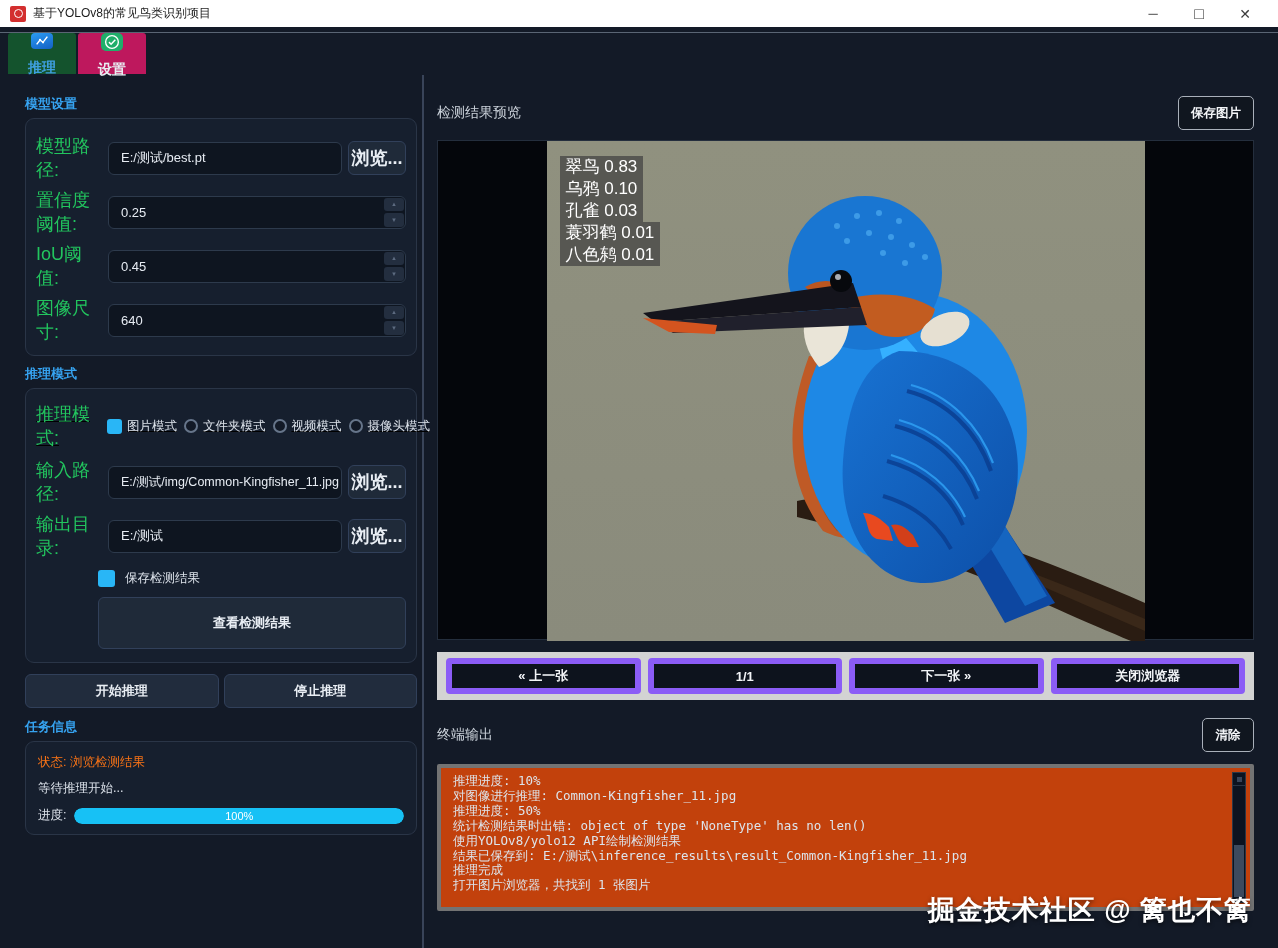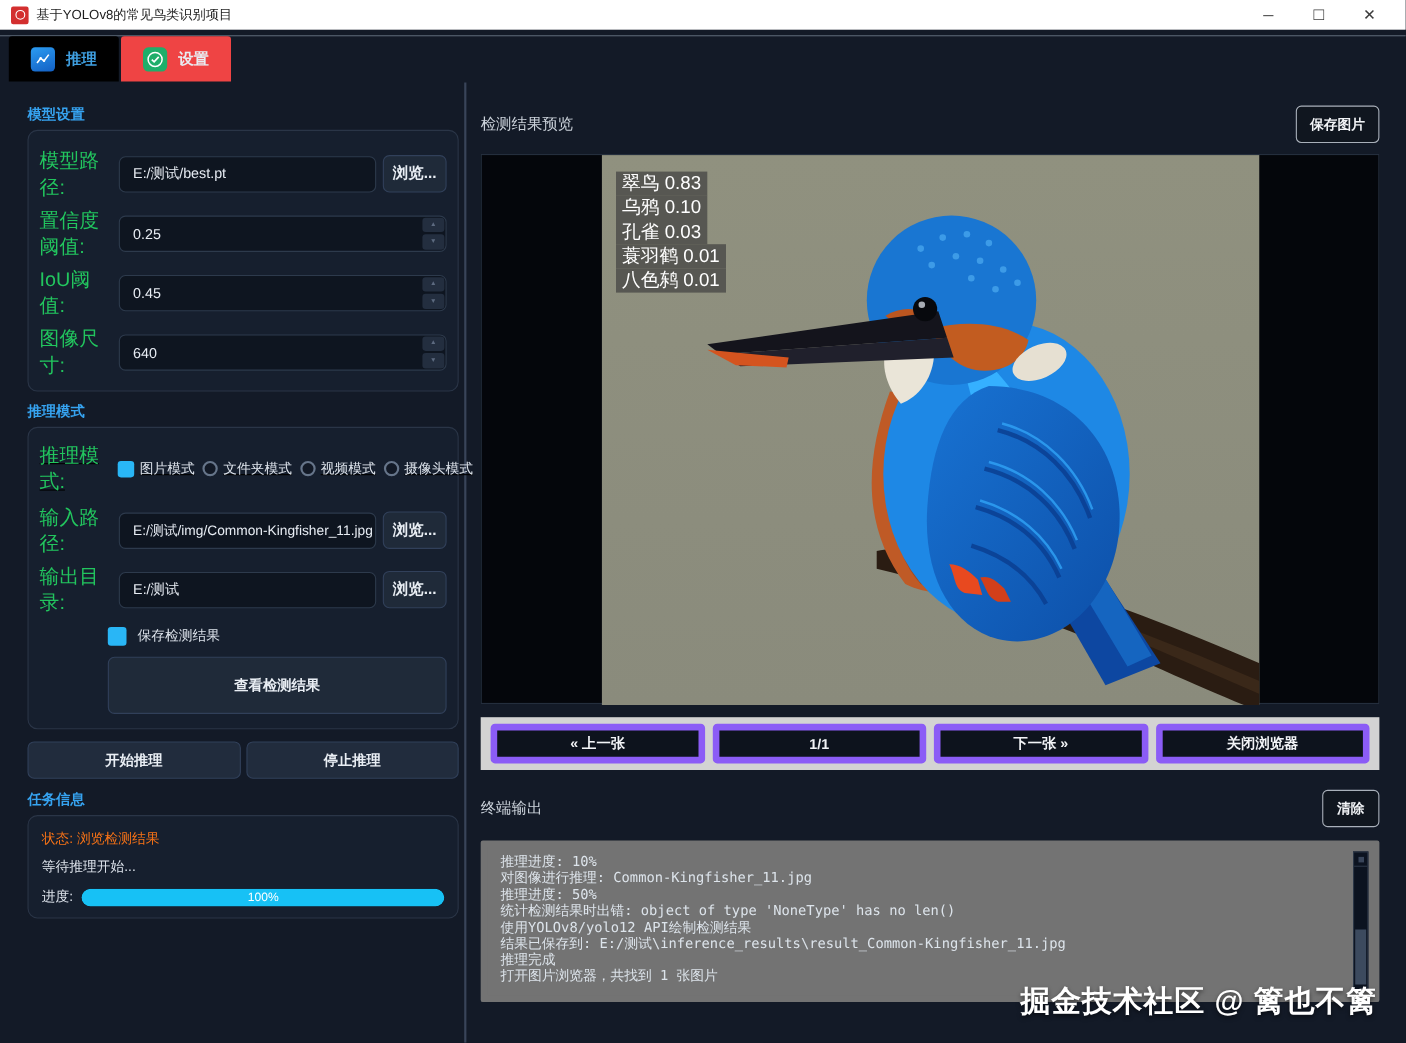--- a/index.html
+++ b/index.html
@@ -16,43 +16,43 @@
   .win-controls { margin-left:auto; display:flex; align-items:center; gap:0; }
   .win-btn { width:46px; height:27px; display:flex; align-items:center; justify-content:center;
              font-size:13px; color:#3c3c3c; }
 
   
   .app { position:absolute; top:27px; left:0; right:0; bottom:0; background:#131a27; }
   .tab-topline { position:absolute; top:5px; left:0; right:0; height:1px; background:#5a6574; }
   .tabbar { position:absolute; top:6px; left:8px; display:flex; gap:2px; z-index:5; }
   .tab { height:41px; padding:0 20px; display:flex; align-items:center; gap:10px;
          font-size:14px; font-weight:bold; border-radius:3px 3px 0 0; }
-  .tab.active { background:#000000; color:#3f9fe0; }
-  .tab.inactive { background:#ef4444; color:#e8ecf1; }
+  .tab.active { background:#14532d; color:#3f9fe0;flex-direction:column; }
+  .tab.inactive { background:#be185d; color:#e8ecf1;flex-direction:column; }
   .tab-ico-blue { width:22px; height:22px; border-radius:4px;
                   background:linear-gradient(160deg,#2b9cf2,#1360c4); display:flex; align-items:center; justify-content:center; }
   .tab-ico-green { width:22px; height:22px; border-radius:5px; background:#1fae6a;
                    display:flex; align-items:center; justify-content:center; }
 
   
   .left-panel { position:absolute; top:48px; left:0; bottom:0; width:424px;
                 border-right:2px solid #394459; padding:13px 6px 0 25px; }
   .sec-header { font-size:13px; font-weight:bold; color:#36a3f0; margin:7px 0 5px 0; }
   .panel-box { width:392px; border:1px solid #2a3547; border-radius:9px; background:#161f2e; padding:9px 10px; }
   .frow { display:flex; align-items:center; margin:6px 0; gap:6px; }
   .flabel { width:66px; flex:0 0 66px; font-size:18px; color:#22c55e; }
   .tinput { flex:1; height:33px; background:#0e1520; border:1px solid #2d3a4c; border-radius:6px;
             color:#e7ecf3; font-size:13px; padding:0 12px; display:flex; align-items:center; white-space:nowrap; overflow:hidden; }
   .spinwrap { flex:1; position:relative; }
   .spinwrap .tinput { padding-right:26px; }
   .spincol { position:absolute; right:2px; top:2px; bottom:2px; width:20px; display:flex; flex-direction:column; gap:2px; }
   .spinbtn { flex:1; background:#232e3f; border-radius:3px; display:flex; align-items:center; justify-content:center;
              color:#5d6b80; font-size:6px; }
   .btn { background:#1f2a39; border:1px solid #31405a; border-radius:6px; color:#e9eef4;
-         font-size:14px; display:flex; align-items:center; justify-content:center; }
+         font-size:18px; display:flex; align-items:center; justify-content:center; }
   .browse-btn { flex:0 0 58px; height:34px; font-weight:bold; }
   .radio-row { display:flex; align-items:center; gap:7px; margin:4px 0 8px 0; flex-wrap:nowrap;text-decoration:underline; }
   .radio-opt { display:flex; align-items:center; gap:5px; font-size:12.5px; color:#dde3eb; white-space:nowrap; }
   .radio-square { width:15px; height:15px; border-radius:3px; background:#29b6f6; }
   .radio-circle { width:14px; height:14px; border-radius:50%; border:2px solid #66758a; background:#121926; }
   .chk-row { display:flex; align-items:center; gap:10px; margin:10px 0 10px 62px; font-size:12.5px; color:#dde3eb; }
   .chk-box { width:17px; height:17px; border-radius:3px; background:#29b6f6; }
   .wide-btn { margin-left:62px; width:308px; height:52px; font-size:13px; font-weight:bold; }
   .action-row { display:flex; gap:5px; margin-top:11px; width:392px; }
   .action-btn { flex:1; height:34px; font-size:13px; font-weight:bold; background:#212c3d; }
@@ -75,21 +75,21 @@
   .clear-btn { width:52px; }
   .viewer { height:500px; background:#04060b; border:1px solid #242e3d; display:flex; justify-content:center; position:relative; }
   .photo { width:598px; height:500px; position:relative; }
   .photo svg { display:block; }
   .det-overlay { position:absolute; left:13px; top:15px; display:flex; flex-direction:column; align-items:flex-start; }
   .det-label { background:rgba(74,74,72,0.82); color:#ffffff; font-size:17px; line-height:22px; padding:0 6px; white-space:nowrap; }
   .nav-strip { margin-top:12px; height:48px; background:#d3d3d3; display:flex; align-items:center; padding:0 9px; gap:7px; }
   .nav-btn { flex:1; height:36px; background:#0d131d; border:6px solid #8b5cf6; border-radius:4px;
              color:#f2f4f7; font-size:13px; font-weight:bold; display:flex; align-items:center; justify-content:center; }
   .term-header { margin-top:17px; margin-bottom:11px; }
-  .terminal { height:147px; background:#737373; border:6px solid #737373; border-radius:2px;
+  .terminal { height:147px; background:#c2410c; border:4px solid #737373; border-radius:2px;
               padding:6px 26px 6px 12px; position:relative;
               font-family:"DejaVu Sans Mono","Liberation Mono",monospace; }
   .tline { font-size:12.5px; line-height:14.9px; color:#dde4eb; white-space:nowrap; }
   .scrollbar { position:absolute; top:4px; right:4px; bottom:4px; width:14px; border:1px solid #2b3646; background:#0c1320; }
   .sb-up { height:13px; border-bottom:1px solid #2b3646; display:flex; align-items:center; justify-content:center; }
   .sb-up span { width:5px; height:5px; background:#39455a; display:block; }
   .sb-thumb { position:absolute; left:1px; right:1px; top:56%; height:40%; background:#3c4a5e; }
 
   .watermark { position:absolute; right:26px; bottom:20px; color:#ffffff; font-size:27px; font-weight:bold;
                letter-spacing:1px; text-shadow:0 2px 4px rgba(0,0,0,0.55); z-index:40; }

